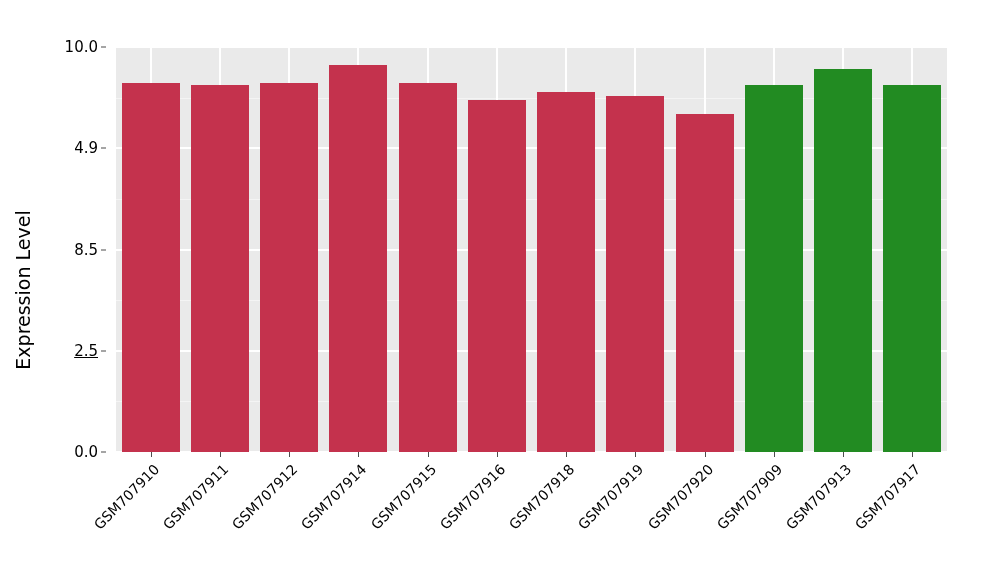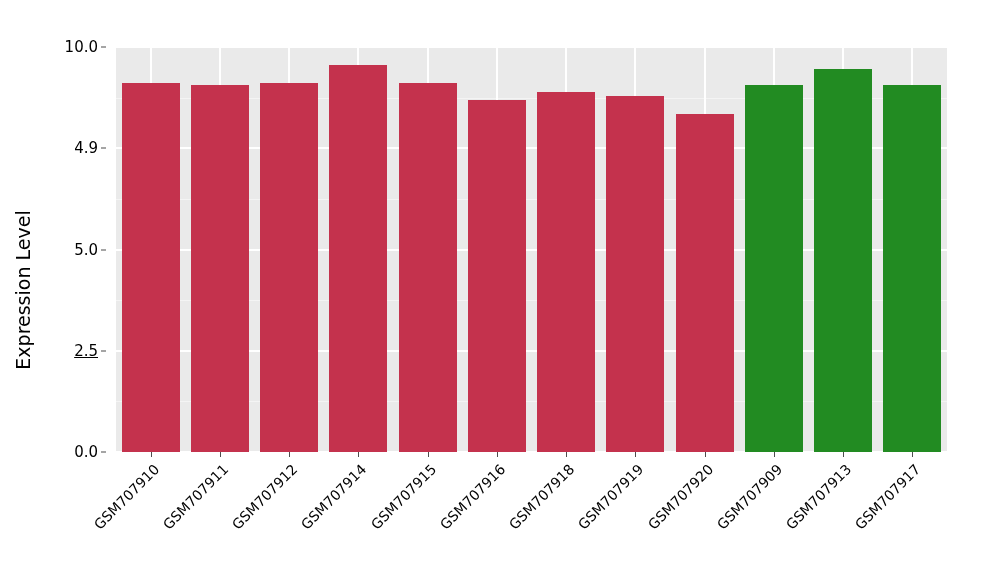--- a/index.html
+++ b/index.html
@@ -120,21 +120,21 @@
 
   <div id="y-axis-title">
     <span>Expression Level</span>
   </div>
 
   <div id="y-tick-labels">
       <div class="y-tick-label" style="top: 452px;">0.0</div>
       <div class="y-tick-mark" style="top: 452px;"></div>
       <div class="y-tick-label" style="top: 350.75px; text-decoration: underline;">2.5</div>
       <div class="y-tick-mark" style="top: 350.75px;"></div>
-      <div class="y-tick-label" style="top: 249.5px;">5.0</div>
+      <div class="y-tick-label" style="top: 249.5px;">8.5</div>
       <div class="y-tick-mark" style="top: 249.5px;"></div>
       <div class="y-tick-label" style="top: 148.25px;">4.9</div>
       <div class="y-tick-mark" style="top: 148.25px;"></div>
       <div class="y-tick-label" style="top: 47px;">10.0</div>
       <div class="y-tick-mark" style="top: 47px;"></div>
     </div>
 
   <div id="panel">
     <div id="gridlines">
         <div class="grid-major" style="top: 404px;"></div>

